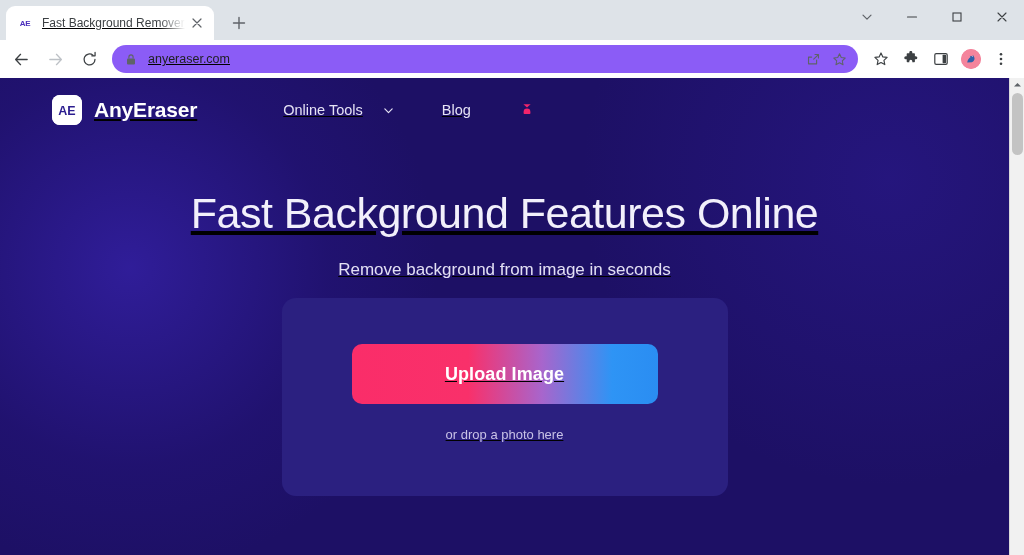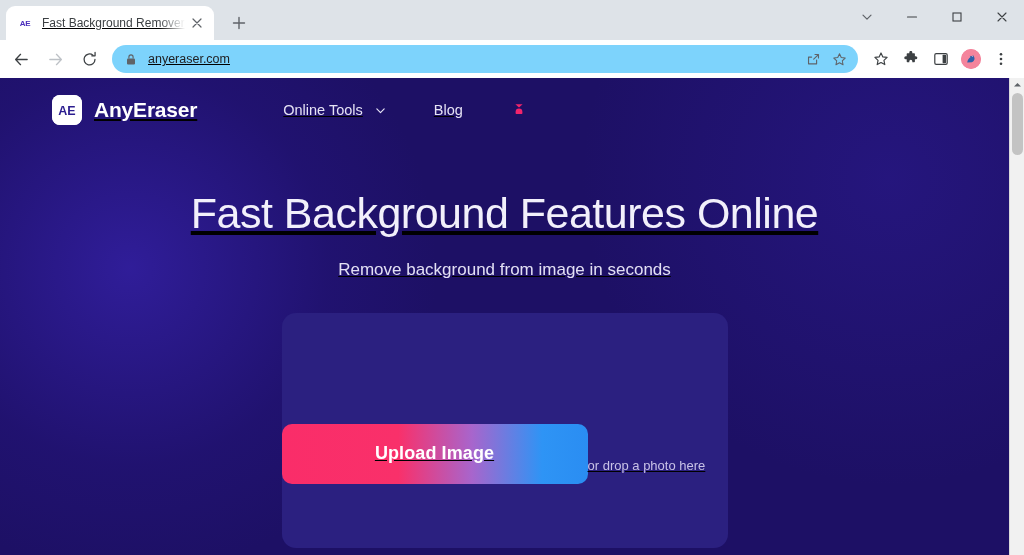--- a/index.html
+++ b/index.html
@@ -98,21 +98,21 @@
   .navbtn {
     width: 30px; height: 30px;
     display: flex; align-items: center; justify-content: center;
     border-radius: 50%;
     margin: 0 2px;
     flex: 0 0 30px;
   }
   .omnibox {
     flex: 1;
     height: 28px;
-    background: #7dd3fc;
+    background: #8b5cf6;
     border-radius: 14px;
     display: flex;
     align-items: center;
     padding: 0 6px 0 13px;
     margin: 0 8px 0 6px;
   }
   .omnibox-url {
     flex: 1;
     margin-left: 11px;
     font-size: 12.5px;
@@ -197,21 +197,21 @@
   }
   .site-nav {
     display: flex;
     align-items: center;
     margin-left: 86px;
     gap: 0;
   }
   .nav-item {
     display: flex;
     align-items: center;
-    gap: 12px;
+    gap: 20px;
     color: #e6e3f5;
     font-size: 14.5px;
     padding: 8px 0;
     margin-right: 48px;
     white-space: nowrap;
   }
   .nav-item.last { margin-right: 0; }
   .pro-badge {
     width: 16px; height: 16px;
     display: flex; align-items: center; justify-content: center;
@@ -234,26 +234,26 @@
   }
   .hero .sub {
     margin-top: 23px;
     font-size: 17px;
     color: #e3e0f4;
   }
 
   
   .dropzone {
     width: 446px;
-    height: 235px;
-    margin: 33px auto 0;
+    height: 198px;
+    margin: 18px auto 0;
     background: #2b2080;
     border-radius: 14px;
     display: flex;
-    flex-direction: row;
+    flex-direction: column;
     align-items: center;
     justify-content: flex-start;
     padding-top: 46px;
     position: relative;
     z-index: 2;
   }
   .upload-btn {
     width: 306px;
     height: 60px;
     border-radius: 10px;

